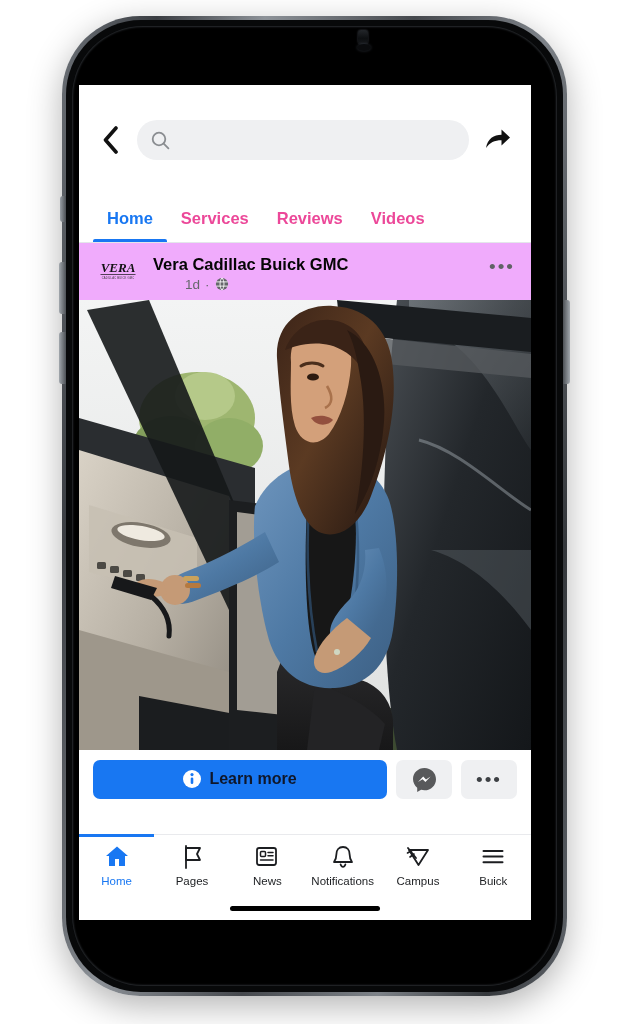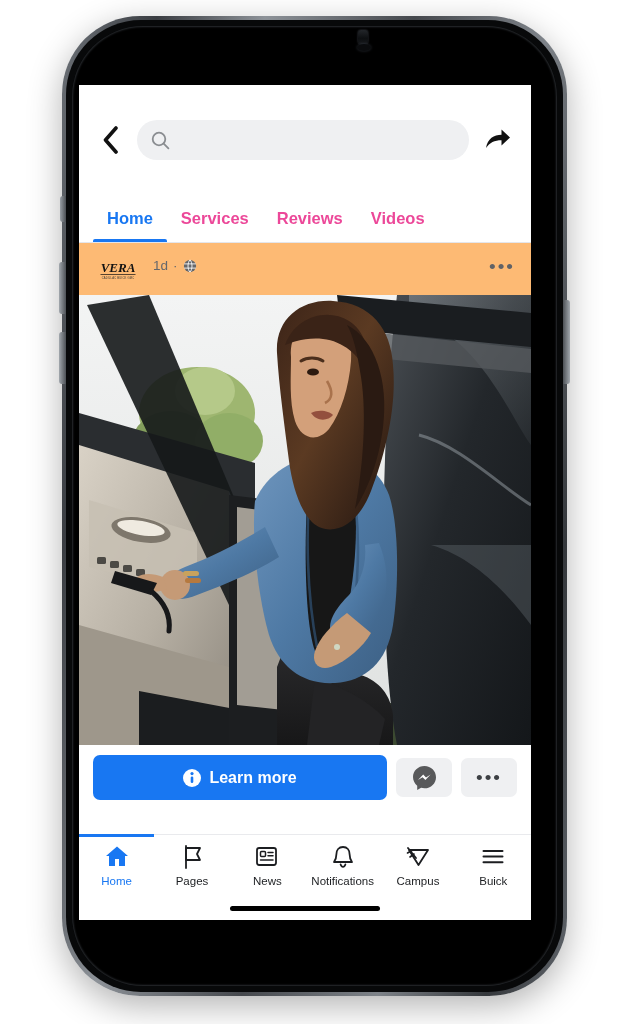--- a/index.html
+++ b/index.html
@@ -87,41 +87,41 @@
     display:flex; align-items:center; padding:0 14px; font-size:16.5px; font-weight:bold;
     color:#ec4899; cursor:pointer; position:relative; flex:0 0 auto;
   }
   .tab.active{ color:#1877f2; }
   .tab.active::after{
     content:""; position:absolute; left:0; right:0; bottom:0; height:3px;
     background:#1877f2; border-radius:2px 2px 0 0;
   }
 
   
-  .post-head{ display:flex; align-items:flex-start; padding:12px 14px 8px 14px; background:#fdba74; }
+  .post-head{ display:flex; align-items:flex-start; padding:12px 14px 8px 14px; background:#f0abfc; }
   .page-logo{ width:50px; height:30px; flex:0 0 auto; margin-top:2px; }
   .post-meta{ margin-left:10px; flex:1; min-width:0; }
   .page-name{ font-size:16.5px; font-weight:bold; color:#050505; line-height:1.15; }
-  .post-sub{ display:flex; align-items:center; margin-top:3px; font-size:13.5px; color:#65676b; }
+  .post-sub{ display:flex; align-items:center; margin-top:3px; font-size:13.5px; color:#65676b;margin-left:32px; }
   .post-sub .dot{ margin:0 5px; }
   .post-menu{ flex:0 0 auto; padding:2px 2px 0 6px; cursor:pointer; color:#606266; letter-spacing:2px;
               font-size:19px; line-height:1; }
 
   
   .photo{
     position:relative; width:100%; height:450px; overflow:hidden;
     background:#6d6f72;
   }
   .photo svg{ display:block; width:100%; height:100%; }
 
   
   .cta-row{ display:flex; align-items:center; gap:9px; padding:10px 14px 12px 14px; background:#fff; }
   .cta-main{
-    flex:1 1 auto; height:45px; background:#1877f2; border:0; border-radius:7px;
-    color:#ffffff; font-size:16px; font-weight:bold; font-family:"Liberation Sans", sans-serif;
+    flex:1 1 auto; height:39px; background:#1877f2; border:0; border-radius:7px;
+    color:#0f172a; font-size:16px; font-weight:bold; font-family:"Liberation Sans", sans-serif;
     display:flex; align-items:center; justify-content:center; gap:8px; cursor:pointer;
   }
   .cta-side{
     flex:0 0 auto; width:56px; height:39px; background:#eff0f2; border:0; border-radius:7px;
     display:flex; align-items:center; justify-content:center; cursor:pointer;
   }
   .cta-side .dots{ color:#3d4044; font-size:19px; letter-spacing:2px; line-height:1; }
 
   
   .bottom-nav{
@@ -197,20 +197,21 @@
     </div>
 
     <div class="post-head">
       <svg class="page-logo" viewBox="0 0 100 60">
         <text x="50" y="30" text-anchor="middle" font-family="Liberation Serif, serif" font-size="26" font-weight="bold" font-style="italic" fill="#111">VERA</text>
         <rect x="15" y="34" width="70" height="1.4" fill="#111"></rect>
         <text x="50" y="44" text-anchor="middle" font-family="Liberation Sans, sans-serif" font-size="5.4" fill="#333" letter-spacing="0.4">CADILLAC BUICK GMC</text>
       </svg>
 
       <div class="post-meta">
+        <div class="page-name">Vera Cadillac Buick GMC</div>
         <div class="post-sub">
           <span>1d</span>
           <span class="dot">·</span>
           <svg width="14" height="14" viewBox="0 0 16 16" aria-hidden="true">
             <circle cx="8" cy="8" r="7" fill="#65676b"></circle>
             <path d="M8 1 C5 4 5 12 8 15 M8 1 C11 4 11 12 8 15 M1.3 5.6 H14.7 M1.3 10.4 H14.7" fill="none" stroke="#fff" stroke-width="1"></path>
           </svg>
         </div>
       </div>
 

